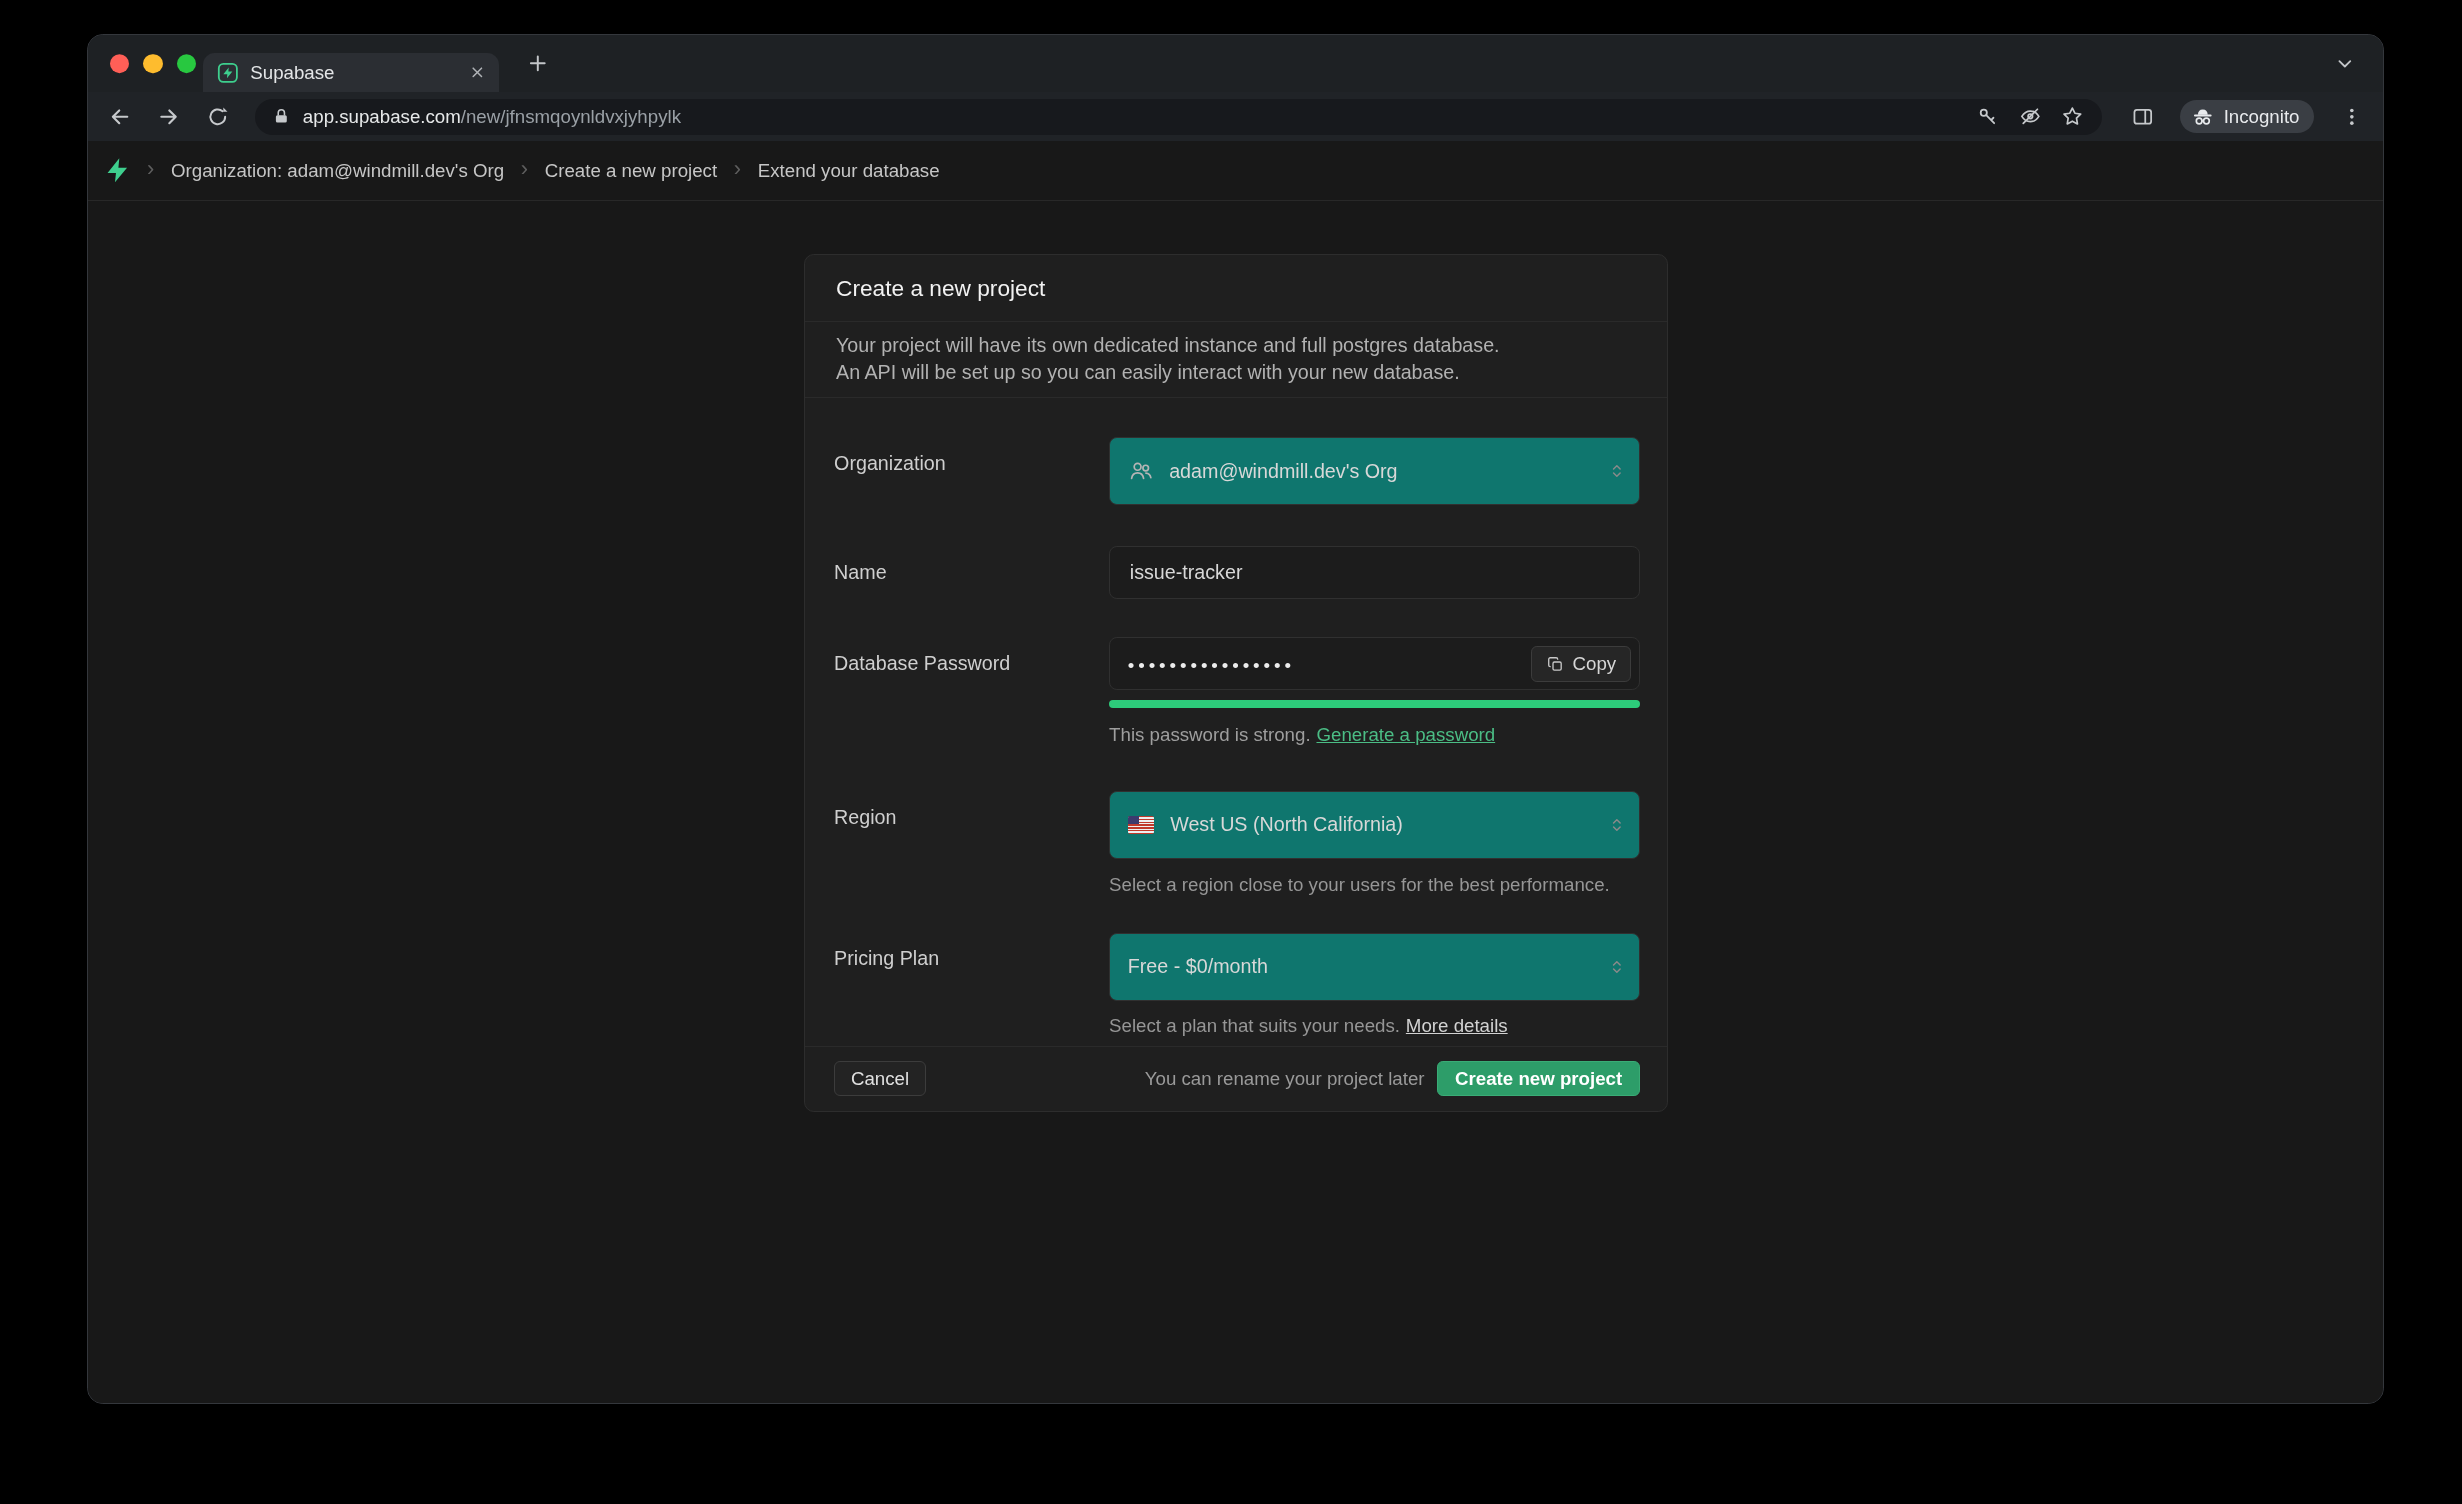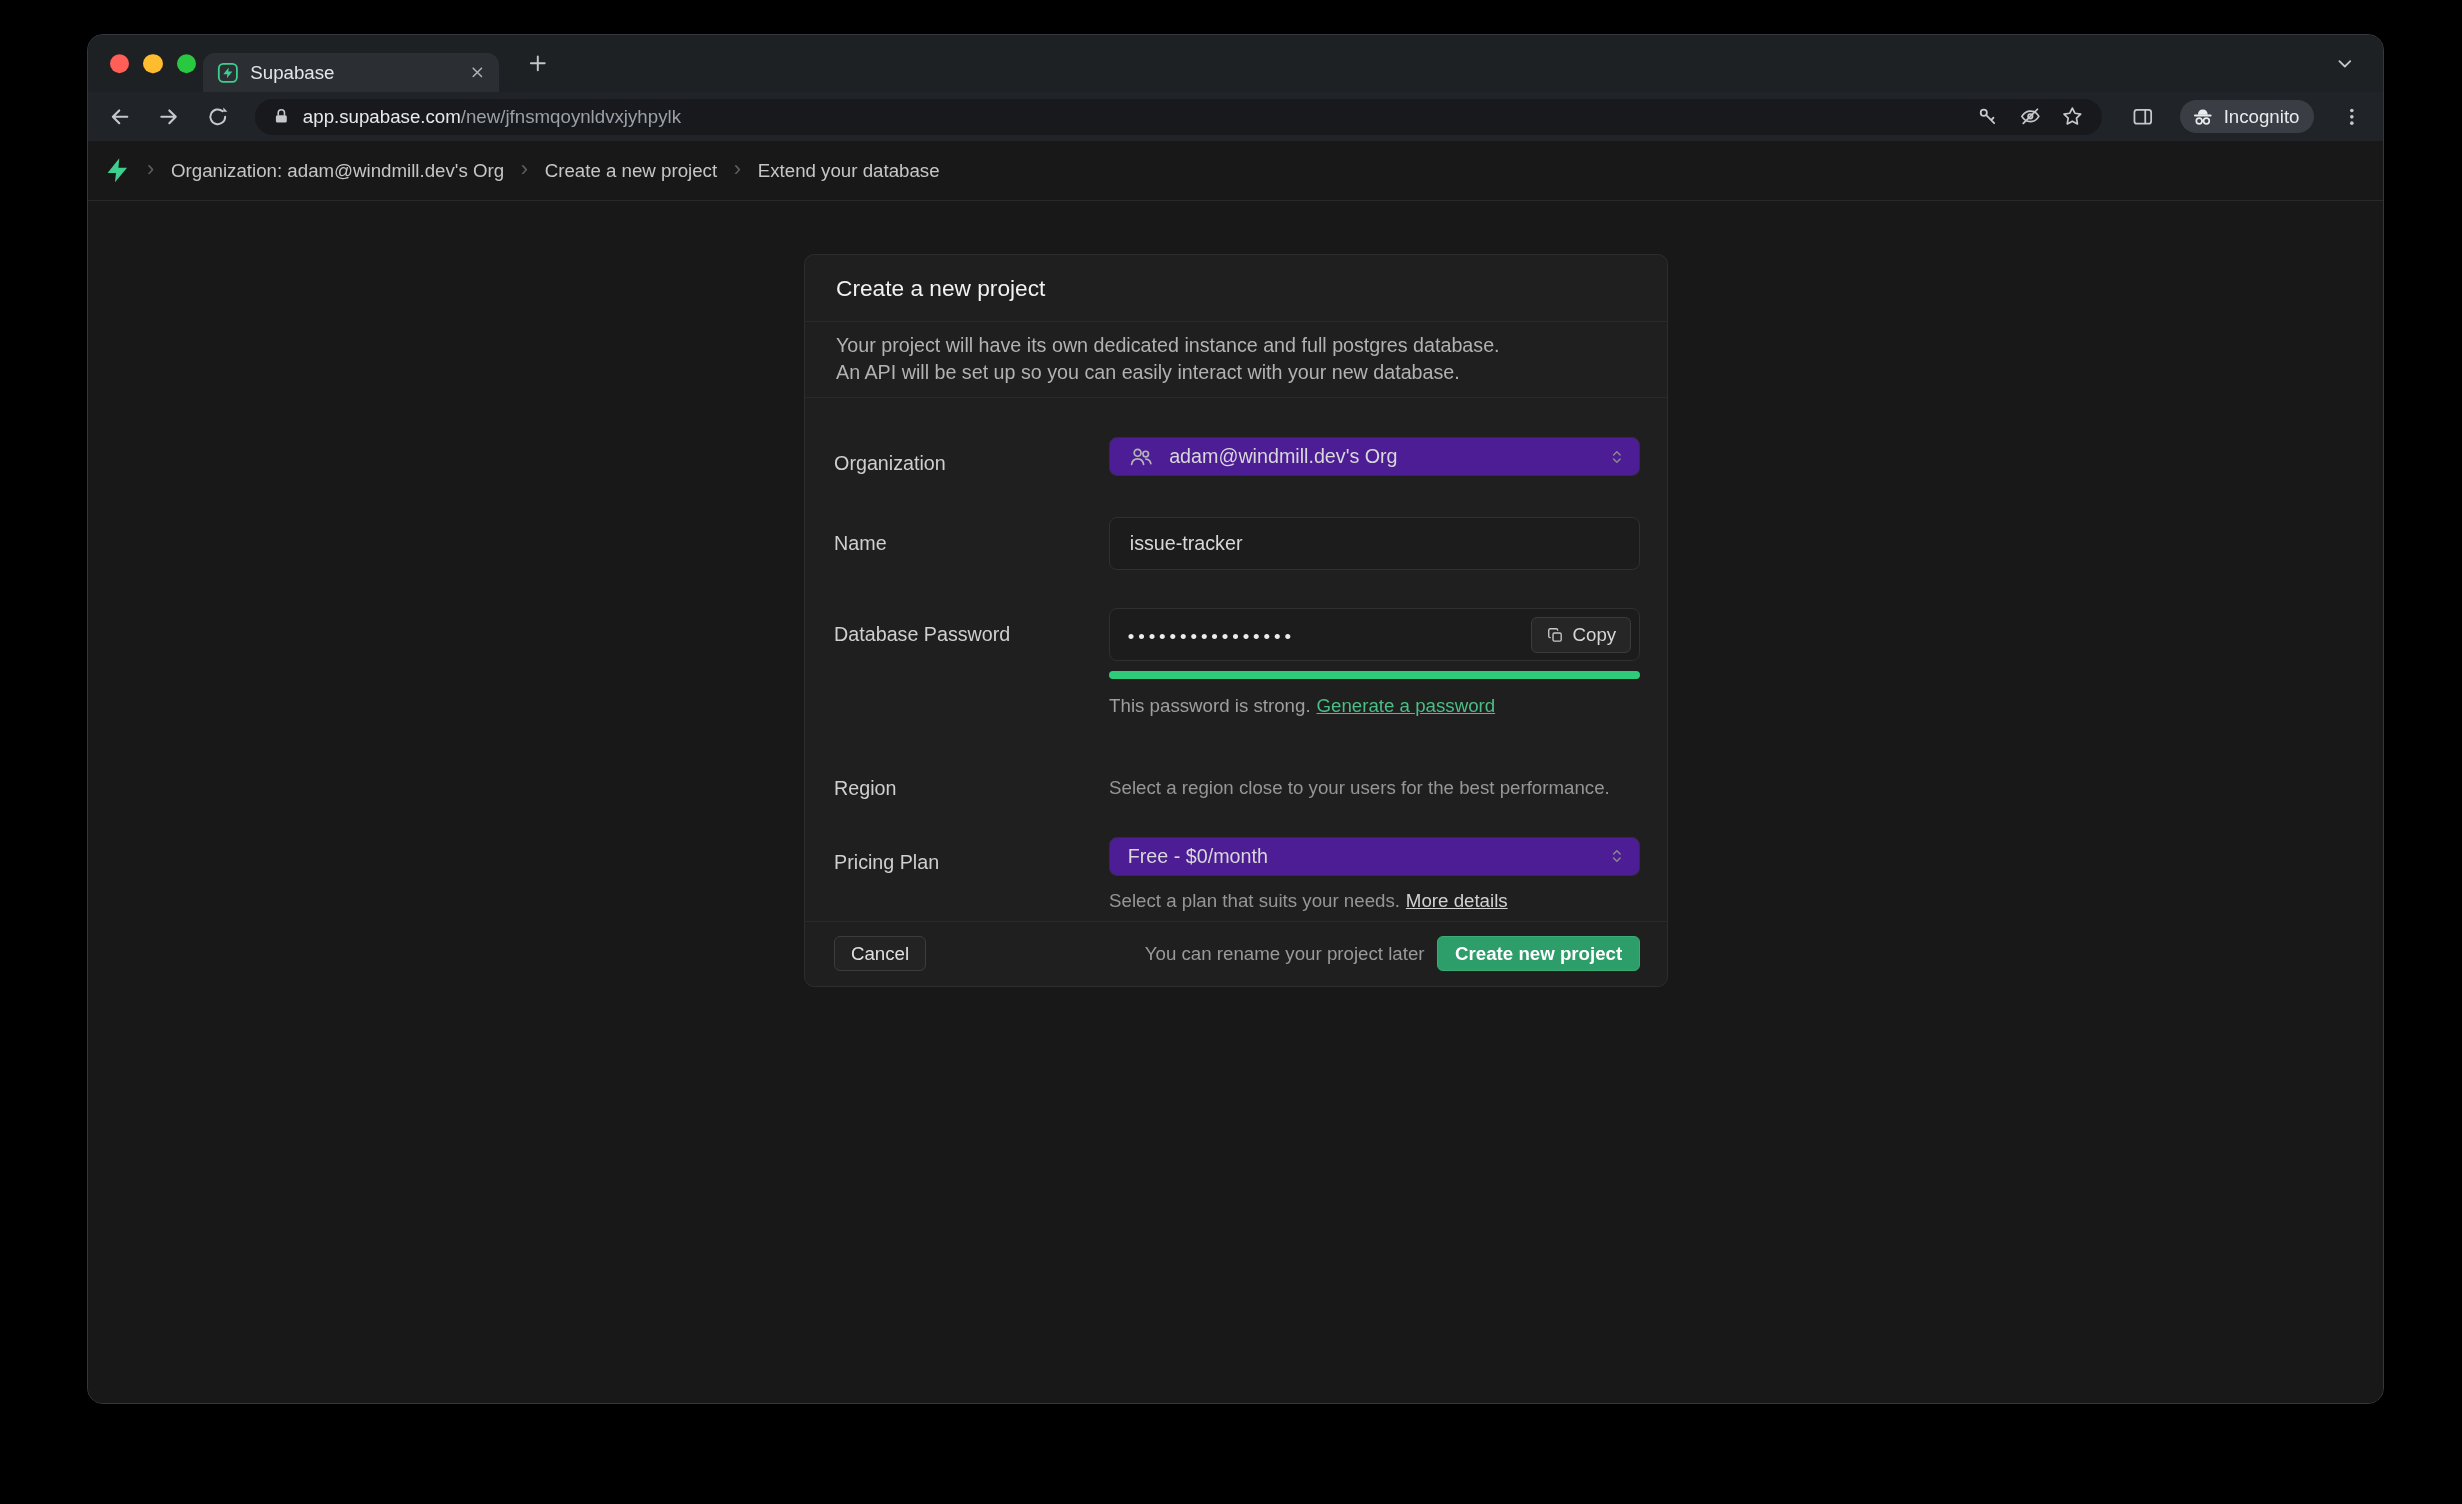--- a/index.html
+++ b/index.html
@@ -49,21 +49,21 @@
   .card { width:864px; background:#1f1f1f; border:1px solid #2d2d2d; border-radius:9.9px; }
   .card-header { padding:19.7px 31.5px; border-bottom:1px solid #2a2a2a; }
   .card-title { font-size:22.7px; font-weight:400; color:#f2f2f2; }
   .card-desc { padding:9.9px 31.5px 11.8px; border-bottom:1px solid #2a2a2a; }
   .card-desc p { font-size:19.7px; color:#b2b2b2; line-height:26.6px; }
   .card-form { padding-top:39px; }
   .form-row { display:flex; padding:0 26.6px 0 29.6px; }
   .form-label { width:275px; flex:0 0 auto; font-size:19.7px; color:#cfcfcf; padding-top:14.8px; }
   .form-control { width:532px; position:relative; }
 
-  .selectbox { height:39px; background:#4c1d95; border:1px solid #303030; border-radius:7.9px;
+  .selectbox { height:68px; background:#0f766e; border:1px solid #303030; border-radius:7.9px;
                display:flex; align-items:center; padding:0 43px 0 17.7px; gap:15.8px; position:relative; cursor:default; }
   .select-value { font-size:19.7px; color:#d8d8d8; white-space:nowrap; }
   .updown { position:absolute; right:11.8px; top:50%; transform:translateY(-50%); }
 
   .text-input { width:100%; height:53px; background:#1c1c1c; border:1px solid #303030; border-radius:7.9px;
                 color:#d8d8d8; font-size:19.7px; padding:0 19.7px; font-family:"Liberation Sans", sans-serif; outline:none; }
 
   .password-field { height:53px; background:#1c1c1c; border:1px solid #303030; border-radius:7.9px;
                     display:flex; align-items:center; padding:0 148px 0 17.7px; }
   .dots { font-size:18.7px; letter-spacing:3.9px; color:#ececec; padding-top:3.9px; white-space:nowrap; overflow:hidden; }
@@ -291,20 +291,31 @@
                 <div class="strength-bar"></div>
                 <div class="strength-note">
                   <span>This password is strong.</span><span class="gen-link">Generate a password</span>
                 </div>
               </div>
             </div>
 
             <div class="form-row mb-region">
               <div class="form-label">Region</div>
               <div class="form-control">
+                <div class="selectbox">
+                  <span class="flag">
+                      <span class="flag-canton"></span>
+                    </span>
+                  <span class="select-value">West US (North California)</span>
+                  <span class="updown">
+                    <svg width="19.7" height="19.7" viewBox="0 0 24 24">
+                        <path d="M8 9.5l4-4 4 4M8 14.5l4 4 4-4" fill="none" stroke="#8a8a8a" stroke-width="1.8" stroke-linecap="round" stroke-linejoin="round"></path>
+                      </svg>
+                  </span>
+                </div>
                 <div class="help">Select a region close to your users for the best performance.</div>
               </div>
             </div>
 
             <div class="form-row">
               <div class="form-label">Pricing Plan</div>
               <div class="form-control">
                 <div class="selectbox">
                   <span class="select-value">Free - $0/month</span>
                   <span class="updown">

